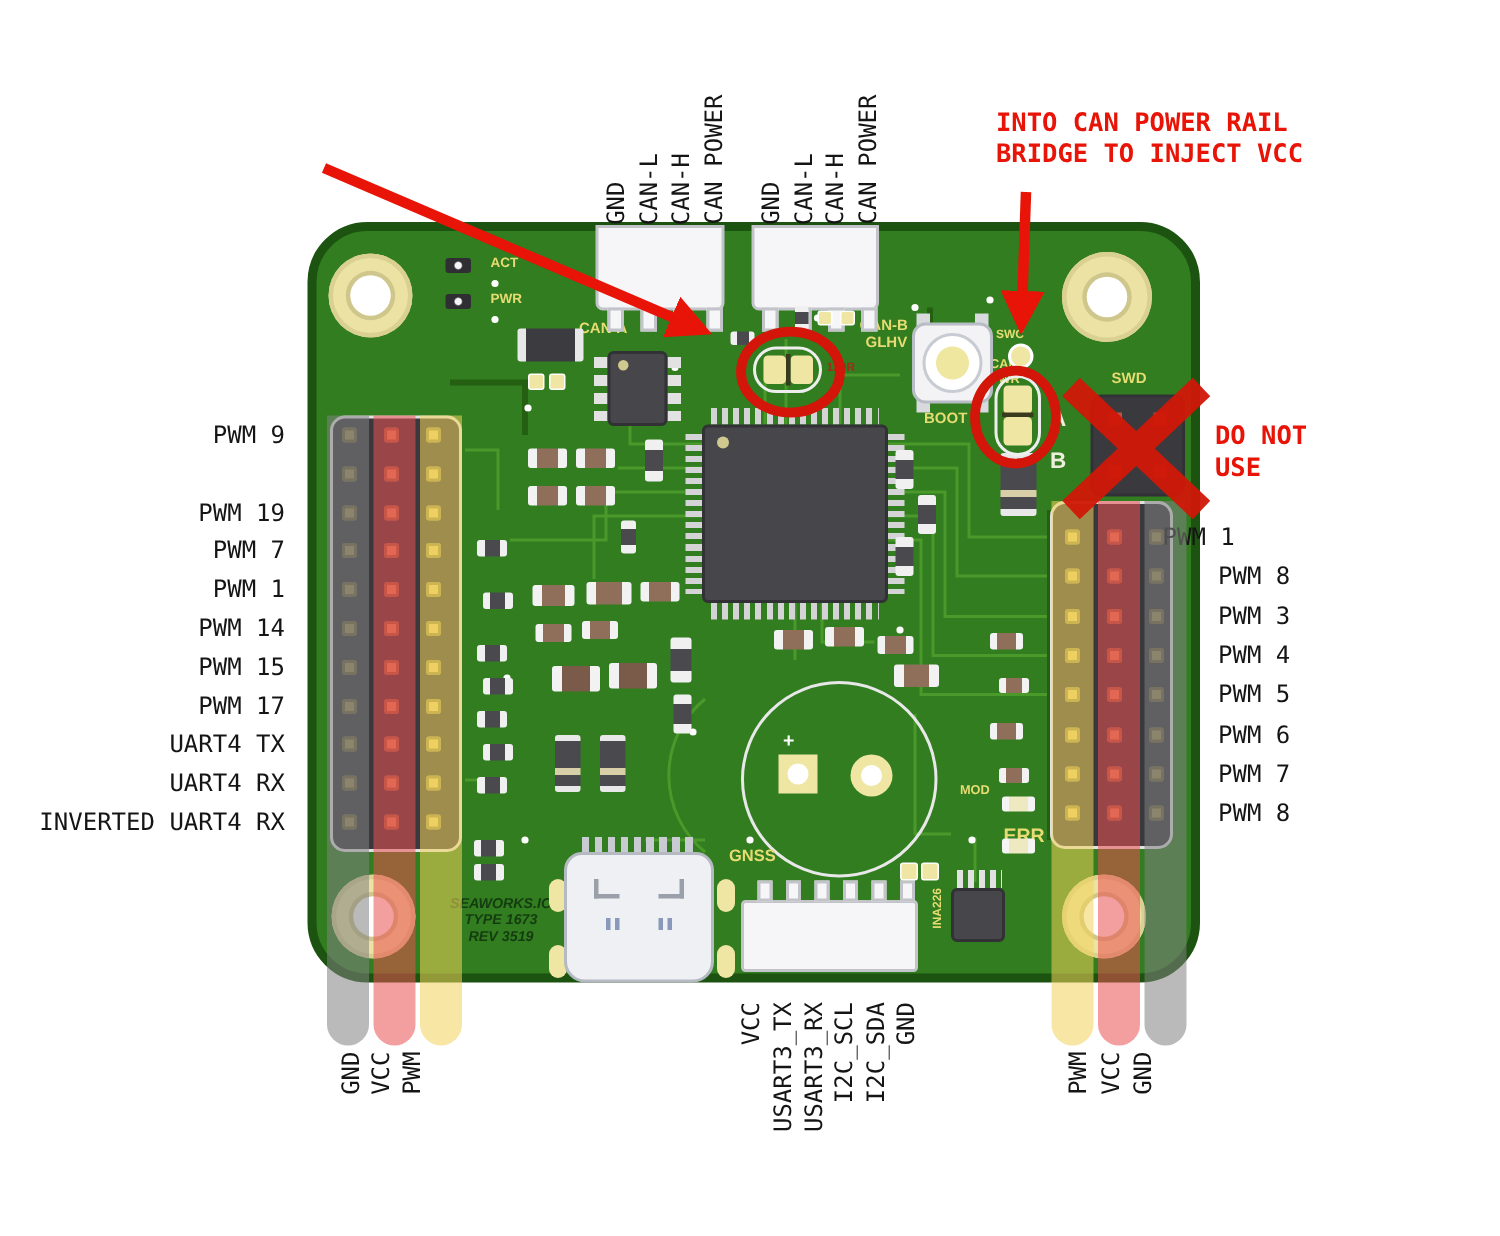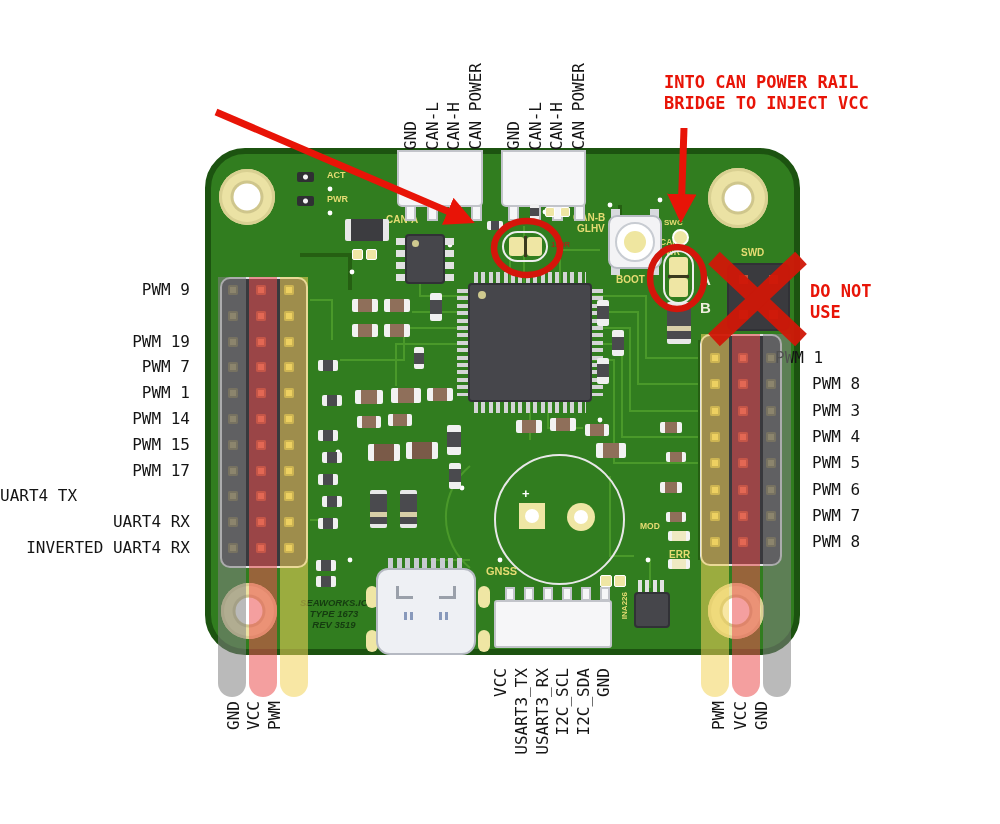--- a/index.html
+++ b/index.html
@@ -213,21 +213,21 @@
   <div class="silk" style="left:577px;top:223px">GLHV</div>
   <div class="silk" style="left:616px;top:274px">BOOT</div>
   <div class="silk" style="left:664px;top:218px;font-size:8px">SWC</div>
   <div class="silk" style="left:660px;top:237px;font-size:8.5px">CAN</div>
   <div class="silk" style="left:660px;top:247px;font-size:8.5px">PWR</div>
   <div class="silk" style="left:741px;top:247px">SWD</div>
   <div class="silk" style="left:700px;top:271px;font-size:15px;color:#eeeedd;z-index:6">A</div>
   <div class="silk" style="left:700px;top:299px;font-size:15px;color:#eeeedd;z-index:6">B</div>
   <div class="silk" style="left:551px;top:240px;font-size:8px;color:#9a3018">120R</div>
   <div class="silk" style="left:640px;top:521px;font-size:8.5px">MOD</div>
-  <div class="silk" style="left:669px;top:549px;font-size:10px">ERR</div>
+  <div class="silk" style="left:669px;top:549px;font-size:13px">ERR</div>
   <div class="silk" style="left:486px;top:565px;font-size:11px">GNSS</div>
   <div class="vsilk" style="left:620px;top:592px">INA226</div>
   <div class="brand">
     <div>SEAWORKS.IO</div>
     <div>TYPE 1673</div>
     <div>REV 3519</div>
   </div>
 
   <svg class="redsvg" width="1000" height="824">
     <defs>
@@ -254,21 +254,21 @@
     <div>USE</div>
   </div>
 
 <div class="hlabel" style="left: 0px; width: 190px; text-align: right; top: 280px;">PWM 9</div>
     <div class="hlabel" style="left: 0px; width: 190px; text-align: right; top: 331.6px;">PWM 19</div>
     <div class="hlabel" style="left: 0px; width: 190px; text-align: right; top: 357.4px;">PWM 7</div>
     <div class="hlabel" style="left: 0px; width: 190px; text-align: right; top: 383.2px;">PWM 1</div>
     <div class="hlabel" style="left: 0px; width: 190px; text-align: right; top: 409px;">PWM 14</div>
     <div class="hlabel" style="left: 0px; width: 190px; text-align: right; top: 434.8px;">PWM 15</div>
     <div class="hlabel" style="left: 0px; width: 190px; text-align: right; top: 460.6px;">PWM 17</div>
-    <div class="hlabel" style="left: 0px; width: 190px; top: 486.4px;">UART4 TX</div>
+    <div class="hlabel" style="left: 0px; width: 190px; text-align: right; top: 486.4px;">UART4 TX</div>
     <div class="hlabel" style="left: 0px; width: 190px; text-align: right; top: 512.2px;">UART4 RX</div>
     <div class="hlabel" style="left: 0px; width: 190px; text-align: right; top: 538px;">INVERTED UART4 RX</div>
     <div class="hlabel" style="left: 775px; top: 348px;">PWM 1</div>
     <div class="hlabel" style="left: 812px; top: 374.3px;">PWM 8</div>
     <div class="hlabel" style="left: 812px; top: 400.6px;">PWM 3</div>
     <div class="hlabel" style="left: 812px; top: 426.9px;">PWM 4</div>
     <div class="hlabel" style="left: 812px; top: 453.2px;">PWM 5</div>
     <div class="hlabel" style="left: 812px; top: 479.5px;">PWM 6</div>
     <div class="hlabel" style="left: 812px; top: 505.8px;">PWM 7</div>
     <div class="hlabel" style="left: 812px; top: 532.1px;">PWM 8</div>

